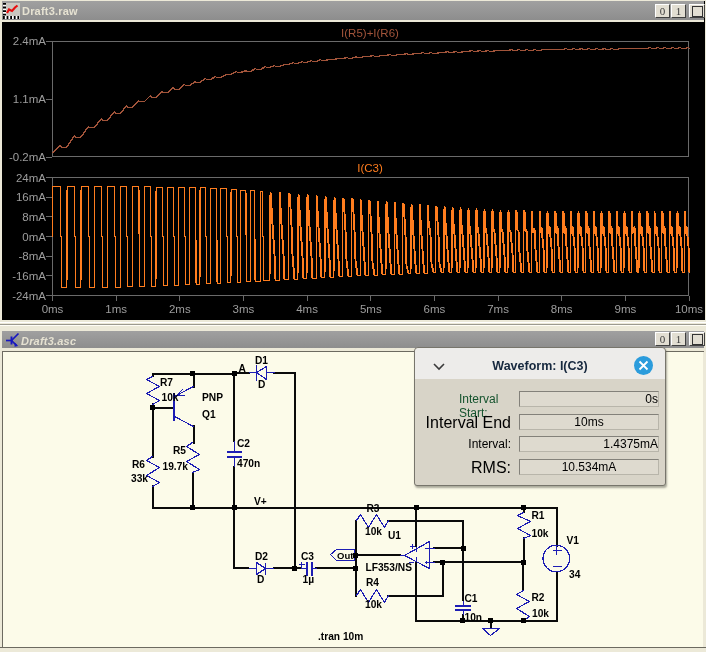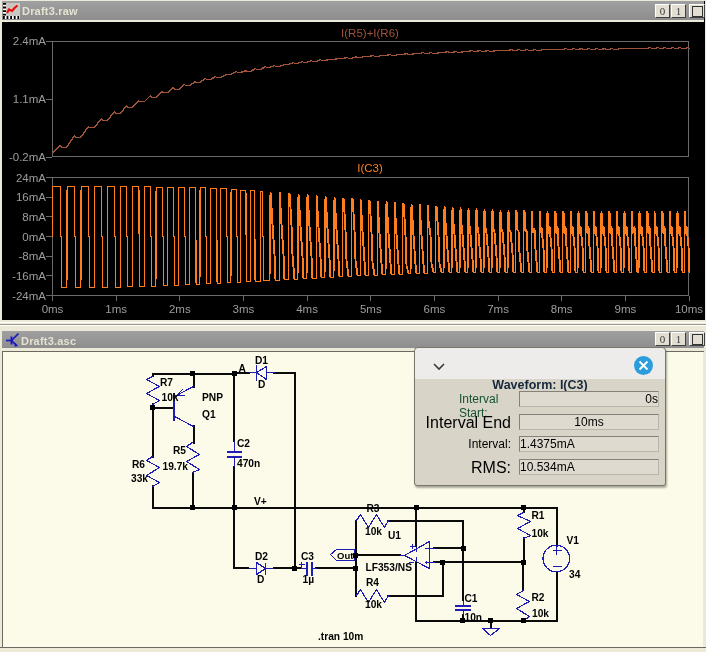--- a/index.html
+++ b/index.html
@@ -81,21 +81,21 @@
 <div style="position:absolute;left:0;top:325px;width:706px;height:327px;background:#ece9d8;"></div>
 <div style="position:absolute;left:0;top:325px;width:706px;height:1px;background:#fffef6;"></div>
 <div class="tb" style="left:2px;top:331px;width:702px;height:17px;"></div>
 <svg width="16" height="17" viewBox="0 0 16 17" style="position:absolute;left:5px;top:332px">
 <line x1="1" y1="8.5" x2="7" y2="8.5" stroke="#1717c0" stroke-width="1.7"></line>
 <line x1="6.5" y1="4.5" x2="6.5" y2="12.5" stroke="#1717c0" stroke-width="1.9"></line>
 <line x1="6.5" y1="8.5" x2="13.5" y2="1.5" stroke="#1717c0" stroke-width="1.7"></line>
 <line x1="6.5" y1="8.5" x2="11.5" y2="13.5" stroke="#1717c0" stroke-width="1.7"></line>
 <polygon points="9.8,10.5 13.2,14 9.5,14.8" fill="#1717c0"></polygon>
 </svg>
-<div class="tbt" style="left:21px;top:335px;">Draft3.asc</div>
+<div class="tbt" style="left:21px;top:335px;font-style:italic;">Draft3.asc</div>
 <div style="position:absolute;left:655px;top:332px;width:15px;height:14px;background:#e2ded2;border-top:1px solid #fff;border-left:1px solid #fff;border-right:1.5px solid #404040;border-bottom:1.5px solid #404040;box-sizing:border-box;text-align:center;font-size:11px;line-height:12px;color:#3a3a3a;font-family:'Liberation Serif',serif;">0</div>
 <div style="position:absolute;left:671px;top:332px;width:15px;height:14px;background:#e2ded2;border-top:1px solid #fff;border-left:1px solid #fff;border-right:1.5px solid #404040;border-bottom:1.5px solid #404040;box-sizing:border-box;text-align:center;font-size:11px;line-height:12px;color:#3a3a3a;font-family:'Liberation Serif',serif;">1</div>
 <div style="position:absolute;left:689px;top:332px;width:16px;height:14px;background:#e2ded2;border-top:1px solid #fff;border-left:1px solid #fff;border-right:1.5px solid #404040;border-bottom:1.5px solid #404040;box-sizing:border-box;">
     <div style="position:absolute;left:2px;top:1px;width:9px;height:9px;border:1.4px solid #333;"></div>
   </div>
 <div style="position:absolute;left:2px;top:351px;width:702px;height:1px;background:#6c6a60;"></div>
 <div style="position:absolute;left:2px;top:351px;width:1px;height:297px;background:#6c6a60;"></div>
 <div style="position:absolute;left:0;top:647px;width:706px;height:1px;background:#6c6a60;"></div>
 <svg width="706" height="327" viewBox="0 325 706 327" style="position:absolute;left:0;top:325px" font-family="Liberation Sans, sans-serif" shape-rendering="crispEdges">
     <rect x="3" y="352" width="700" height="295" fill="#fcfbe9"></rect>
@@ -230,28 +230,28 @@
     <text x="531.5" y="536.5" font-size="10.2" font-weight="bold" fill="#000">10k</text>
     <text x="531.5" y="601" font-size="10.2" font-weight="bold" fill="#000">R2</text>
     <text x="532" y="617" font-size="10.2" font-weight="bold" fill="#000">10k</text>
     <text x="566.5" y="543.5" font-size="10.2" font-weight="bold" fill="#000">V1</text>
     <text x="569" y="578" font-size="10.2" font-weight="bold" fill="#000">34</text>
     <text x="318" y="640" font-size="10.2" font-weight="bold" fill="#000">.tran 10m</text>
     <text x="337" y="559" font-size="9.5" font-weight="bold" fill="#000">Out</text>
   </svg>
 <div style="position:absolute;left:414px;top:347px;width:250px;height:137px;background:#d8d4c8;border:1px solid #77756c;border-radius:4px 4px 3px 3px;box-shadow:1px 2px 2px rgba(90,90,80,.5);">
 <div style="position:absolute;left:0;top:0;width:100%;height:31px;background:#edecea;border-radius:4px 4px 0 0;"></div>
-<div style="position:absolute;left:0;top:11px;width:100%;text-align:center;font-size:12.5px;font-weight:bold;color:#16283e;margin-top:19px;">Waveform: I(C3)</div>
+<div style="position:absolute;left:0;top:11px;width:100%;text-align:center;font-size:12.5px;font-weight:bold;color:#16283e;">Waveform: I(C3)</div>
 <svg width="14" height="9" viewBox="0 0 14 9" style="position:absolute;left:17px;top:14px;">
       <polyline points="2,2 7,7 12,2" fill="none" stroke="#3a3a3a" stroke-width="1.6"></polyline>
     </svg>
 <div style="position:absolute;left:219px;top:8px;width:19px;height:19px;border-radius:50%;background:#2b9cdc;"></div>
 <svg width="11" height="11" viewBox="0 0 11 11" style="position:absolute;left:223px;top:12px;">
       <path d="M1.5,1.5 L9.5,9.5 M9.5,1.5 L1.5,9.5" stroke="#fff" stroke-width="1.8"></path>
     </svg>
 <div style="position:absolute;right:154px;top:43.5px;font-size:12px;color:#14532d;padding-left:44px;">Interval Start:</div>
     <div style="position:absolute;left:104px;top:43px;width:138px;height:14px;background:#dedacf;border:1px solid #83817a;border-bottom-color:#b8b5aa;border-right-color:#b8b5aa;text-align:right;font-size:12px;color:#000;line-height:14px;">0s</div>
     <div style="position:absolute;right:154px;top:66.0px;font-size:16px;color:#000;">Interval End</div>
     <div style="position:absolute;left:104px;top:65.5px;width:138px;height:14px;background:#dedacf;border:1px solid #83817a;border-bottom-color:#b8b5aa;border-right-color:#b8b5aa;text-align:center;font-size:12px;color:#000;line-height:14px;">10ms</div>
     <div style="position:absolute;right:154px;top:88.5px;font-size:12px;color:#000;">Interval:</div>
-    <div style="position:absolute;left:104px;top:88px;width:138px;height:14px;background:#dedacf;border:1px solid #83817a;border-bottom-color:#b8b5aa;border-right-color:#b8b5aa;text-align:left;font-size:12px;color:#000;line-height:14px;">1.4375mA</div>
+    <div style="position:absolute;left:104px;top:88px;width:138px;height:14px;background:#dedacf;border:1px solid #83817a;border-bottom-color:#b8b5aa;border-right-color:#b8b5aa;text-align:right;font-size:12px;color:#000;line-height:14px;">1.4375mA</div>
     <div style="position:absolute;right:154px;top:111.0px;font-size:16px;color:#000;">RMS:</div>
-    <div style="position:absolute;left:104px;top:110.5px;width:138px;height:14px;background:#dedacf;border:1px solid #83817a;border-bottom-color:#b8b5aa;border-right-color:#b8b5aa;font-size:12px;color:#000;line-height:14px;">10.534mA</div>
+    <div style="position:absolute;left:104px;top:110.5px;width:138px;height:14px;background:#dedacf;border:1px solid #83817a;border-bottom-color:#b8b5aa;border-right-color:#b8b5aa;text-align:center;font-size:12px;color:#000;line-height:14px;">10.534mA</div>
 </div>
 </body></html>

